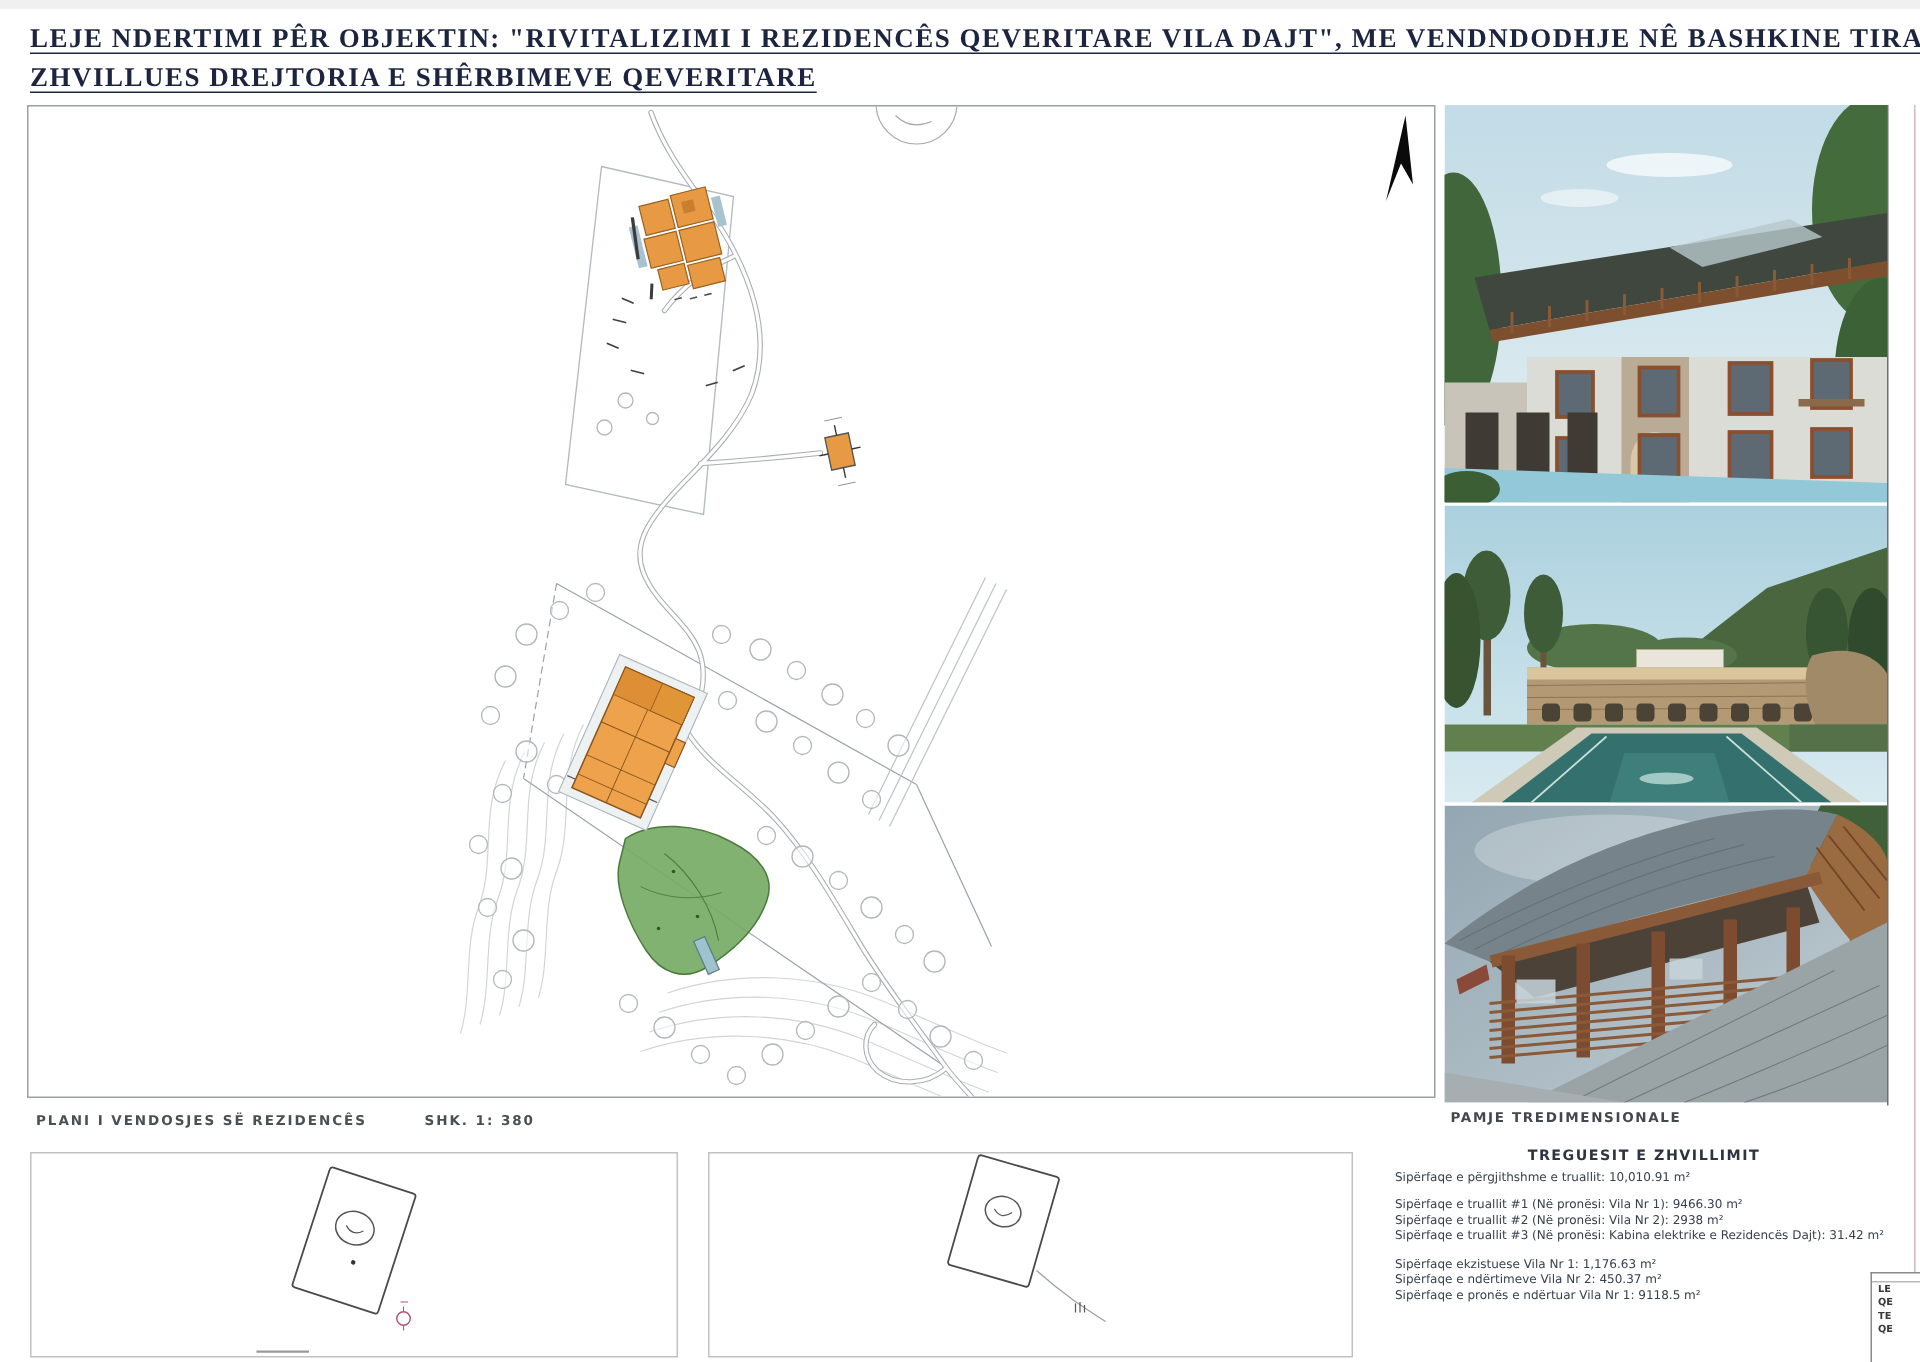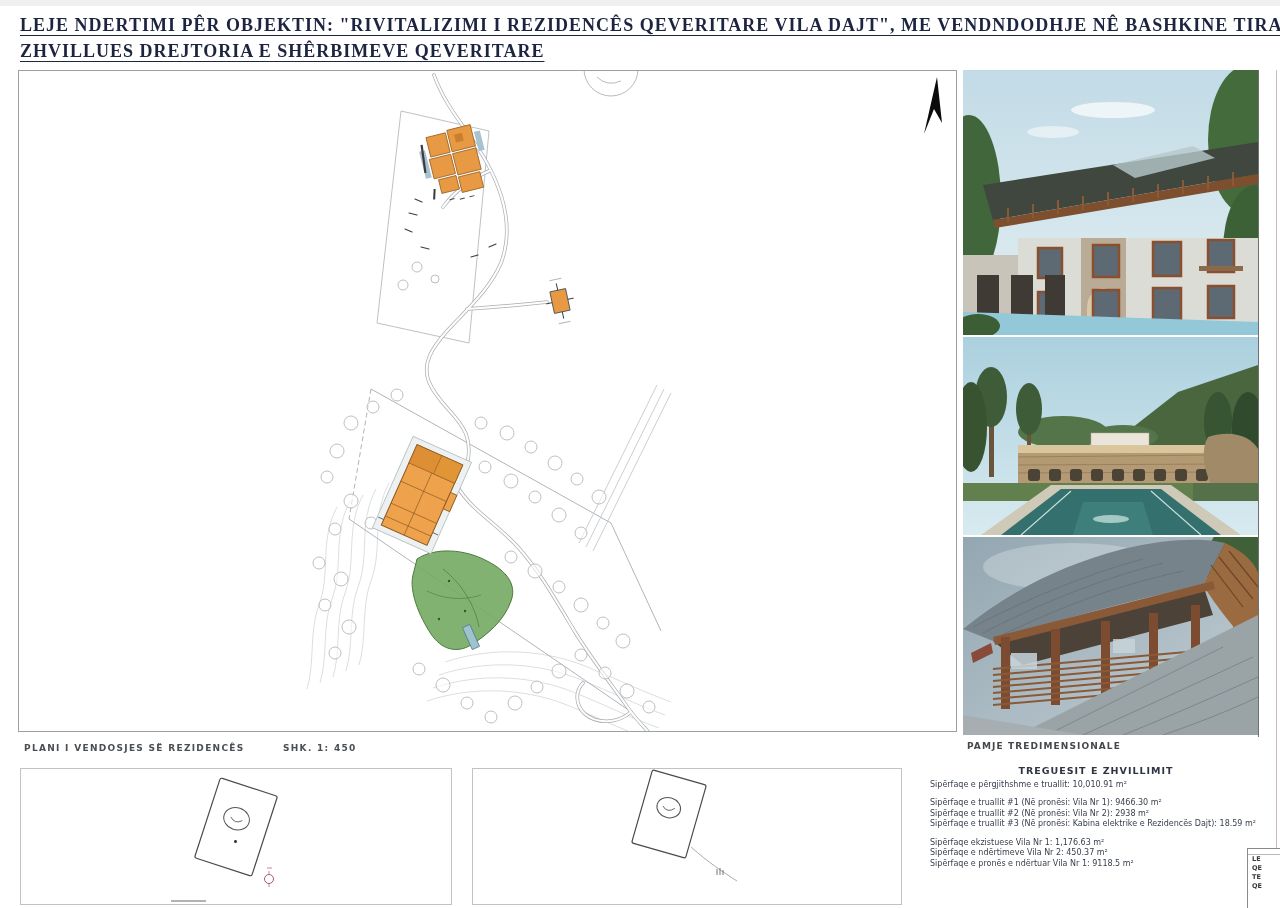--- a/index.html
+++ b/index.html
@@ -213,21 +213,21 @@
 
       <circle class="arc" cx="592" cy="-2" r="27"></circle>
       <path class="arc" d="M 578,6 q 10,10 24,4"></path>
 
       <path d="M 918,6 L 923,52 L 915,38 L 905,63 Z" fill="#0B0B0B"></path>
     </svg>
   </div>
 
   <div class="plan-caption">
     <span>PLANI I VENDOSJES SË REZIDENCÊS</span>
-    <span class="scale">SHK. 1: 450</span>
+    <span class="scale">SHK. 1: 380</span>
   </div>
 
   <div class="photocol">
 
     <svg class="photo" width="295" height="265" viewBox="0 0 295 265">
       <defs>
         <linearGradient id="sky1" x1="0" y1="0" x2="0" y2="1">
           <stop offset="0" stop-color="#C2DBE6"></stop>
             <stop offset="1" stop-color="#E2EEF2"></stop>
         </linearGradient>
@@ -415,21 +415,21 @@
       </g>
     </svg>
   </div>
 
   <div class="indic">
     <h3>TREGUESIT E ZHVILLIMIT</h3>
     <div>Sipërfaqe e përgjithshme e truallit: 10,010.91 m²</div>
     <div class="grp">
       <div>Sipërfaqe e truallit #1 (Në pronësi: Vila Nr 1): 9466.30 m²</div>
       <div>Sipërfaqe e truallit #2 (Në pronësi: Vila Nr 2): 2938 m²</div>
-      <div>Sipërfaqe e truallit #3 (Në pronësi: Kabina elektrike e Rezidencës Dajt): 18.59 m²</div>
+      <div>Sipërfaqe e truallit #3 (Në pronësi: Kabina elektrike e Rezidencës Dajt): 31.42 m²</div>
     </div>
     <div class="grp">
       <div>Sipërfaqe ekzistuese Vila Nr 1: 1,176.63 m²</div>
       <div>Sipërfaqe e ndërtimeve Vila Nr 2: 450.37 m²</div>
       <div>Sipërfaqe e pronës e ndërtuar Vila Nr 1: 9118.5 m²</div>
     </div>
   </div>
 
   <div class="side-table">
     <div class="rule"></div>

